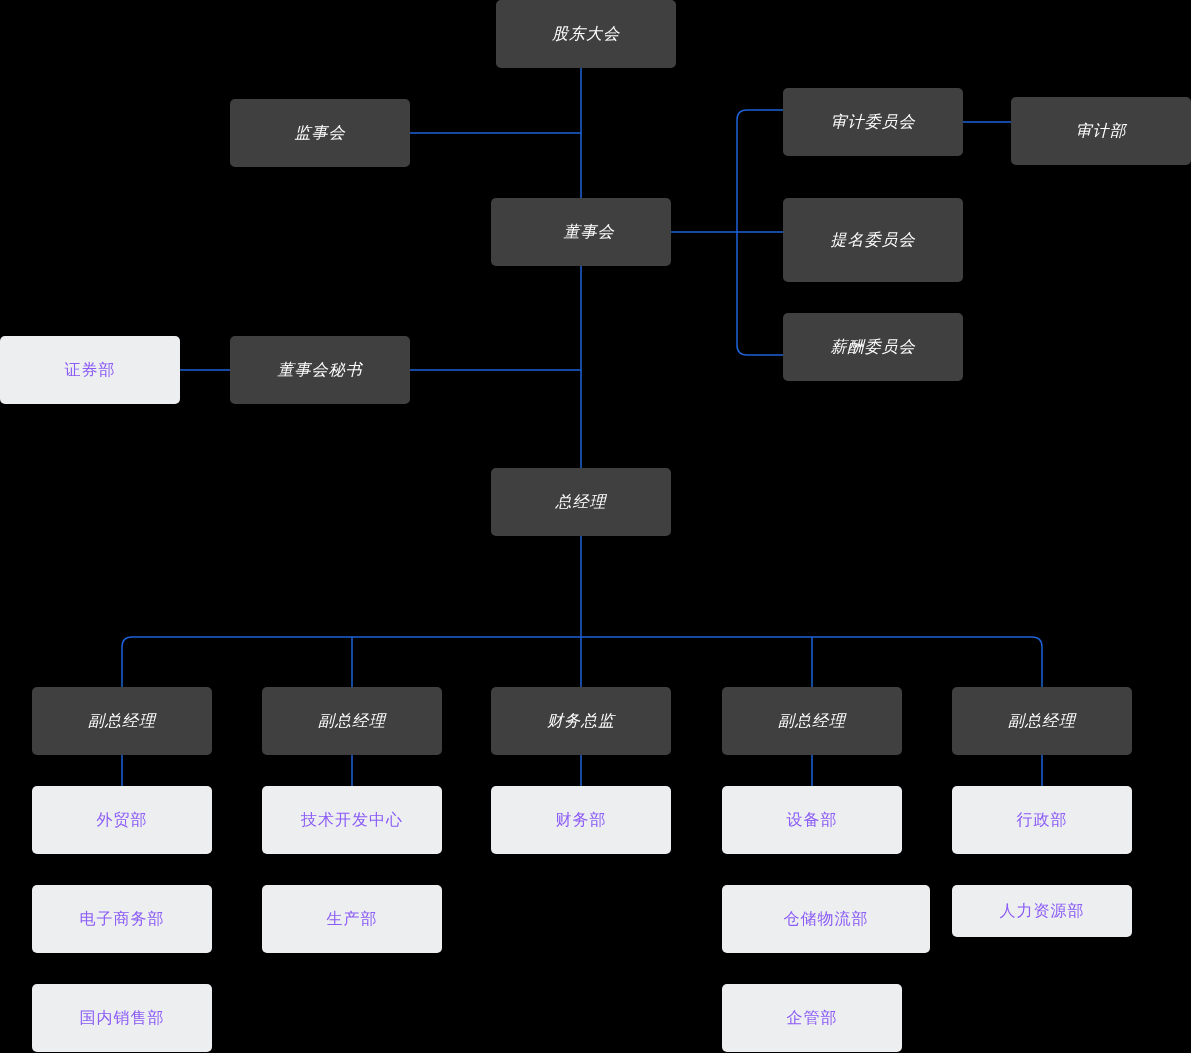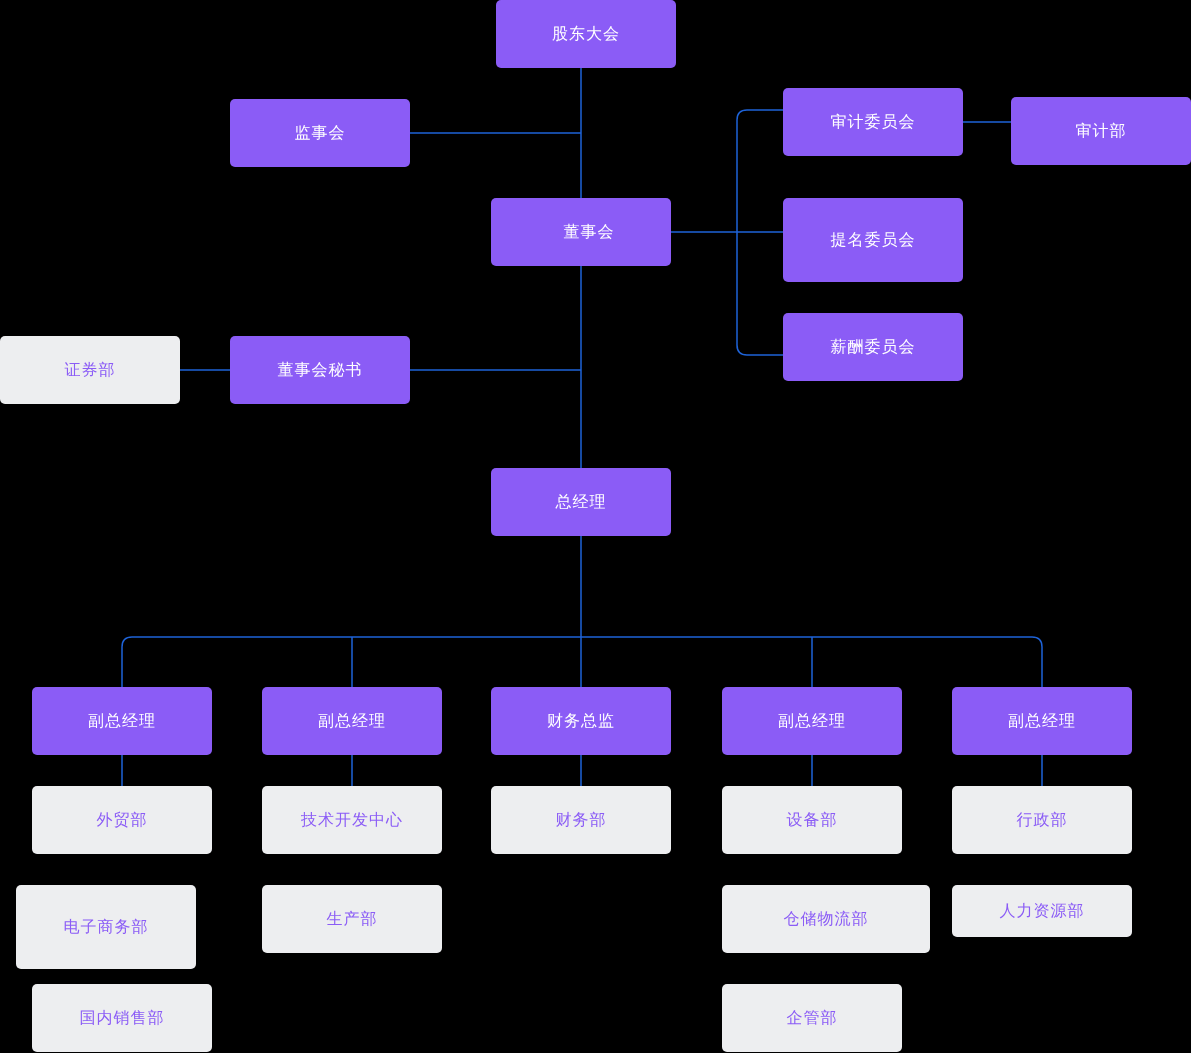--- a/index.html
+++ b/index.html
@@ -30,22 +30,23 @@
     display: flex;
     align-items: center;
     justify-content: center;
     border-radius: 5px;
     font-size: 16px;
     letter-spacing: 1px;
     white-space: nowrap;
     cursor: default;
   }
   .node.primary {
-    background: #8b5cf6;
+    background: #404040;
     color: #FFFFFF;
+    font-style: italic;
   }
   .node.secondary {
     background: #EDEEF0;
     color: #8b5cf6;
   }
 </style>
 </head>
 <body>
 
 <div id="canvas">
@@ -83,20 +84,20 @@
       <div class="node primary" style="left: 32px; top: 687px; width: 180px; height: 68px;">副总经理</div>
       <div class="node primary" style="left: 262px; top: 687px; width: 180px; height: 68px;">副总经理</div>
       <div class="node primary" style="left: 491px; top: 687px; width: 180px; height: 68px;">财务总监</div>
       <div class="node primary" style="left: 722px; top: 687px; width: 180px; height: 68px;">副总经理</div>
       <div class="node primary" style="left: 952px; top: 687px; width: 180px; height: 68px;">副总经理</div>
       <div class="node secondary" style="left: 32px; top: 786px; width: 180px; height: 68px; text-align: right;">外贸部</div>
       <div class="node secondary" style="left: 262px; top: 786px; width: 180px; height: 68px;">技术开发中心</div>
       <div class="node secondary" style="left: 491px; top: 786px; width: 180px; height: 68px;">财务部</div>
       <div class="node secondary" style="left: 722px; top: 786px; width: 180px; height: 68px;">设备部</div>
       <div class="node secondary" style="left: 952px; top: 786px; width: 180px; height: 68px;">行政部</div>
-      <div class="node secondary" style="left: 16px; top: 885px; width: 180px; height: 84px;">电子商务部</div>
+      <div class="node secondary" style="left: 32px; top: 885px; width: 180px; height: 68px;">电子商务部</div>
       <div class="node secondary" style="left: 262px; top: 885px; width: 180px; height: 68px;">生产部</div>
       <div class="node secondary" style="left: 722px; top: 885px; width: 208px; height: 68px;">仓储物流部</div>
       <div class="node secondary" style="left: 952px; top: 885px; width: 180px; height: 52px;">人力资源部</div>
       <div class="node secondary" style="left: 32px; top: 984px; width: 180px; height: 68px;">国内销售部</div>
       <div class="node secondary" style="left: 722px; top: 984px; width: 180px; height: 68px;">企管部</div>
     </div>
 </div>
 
 </body></html>

